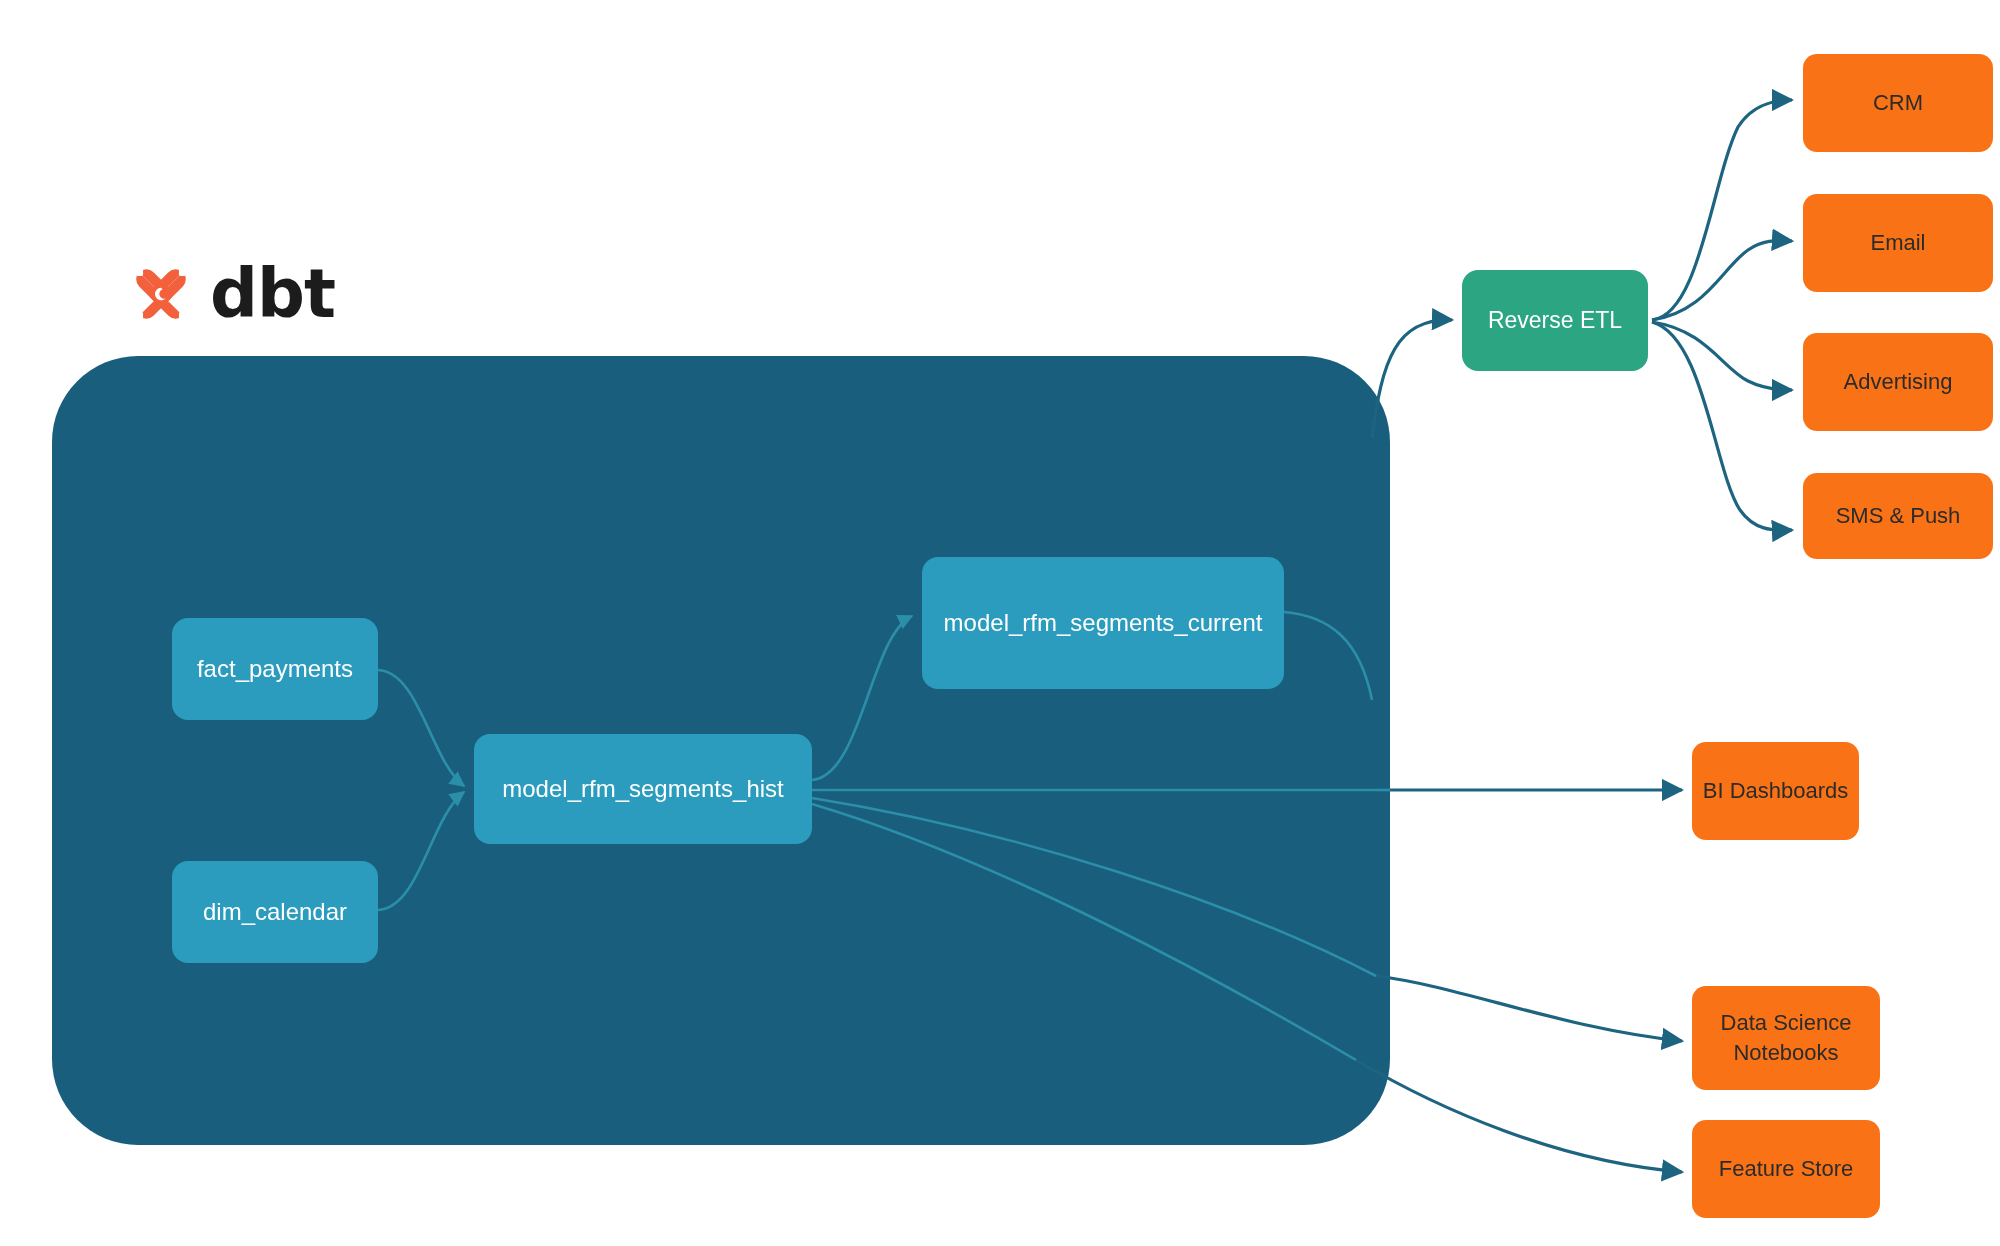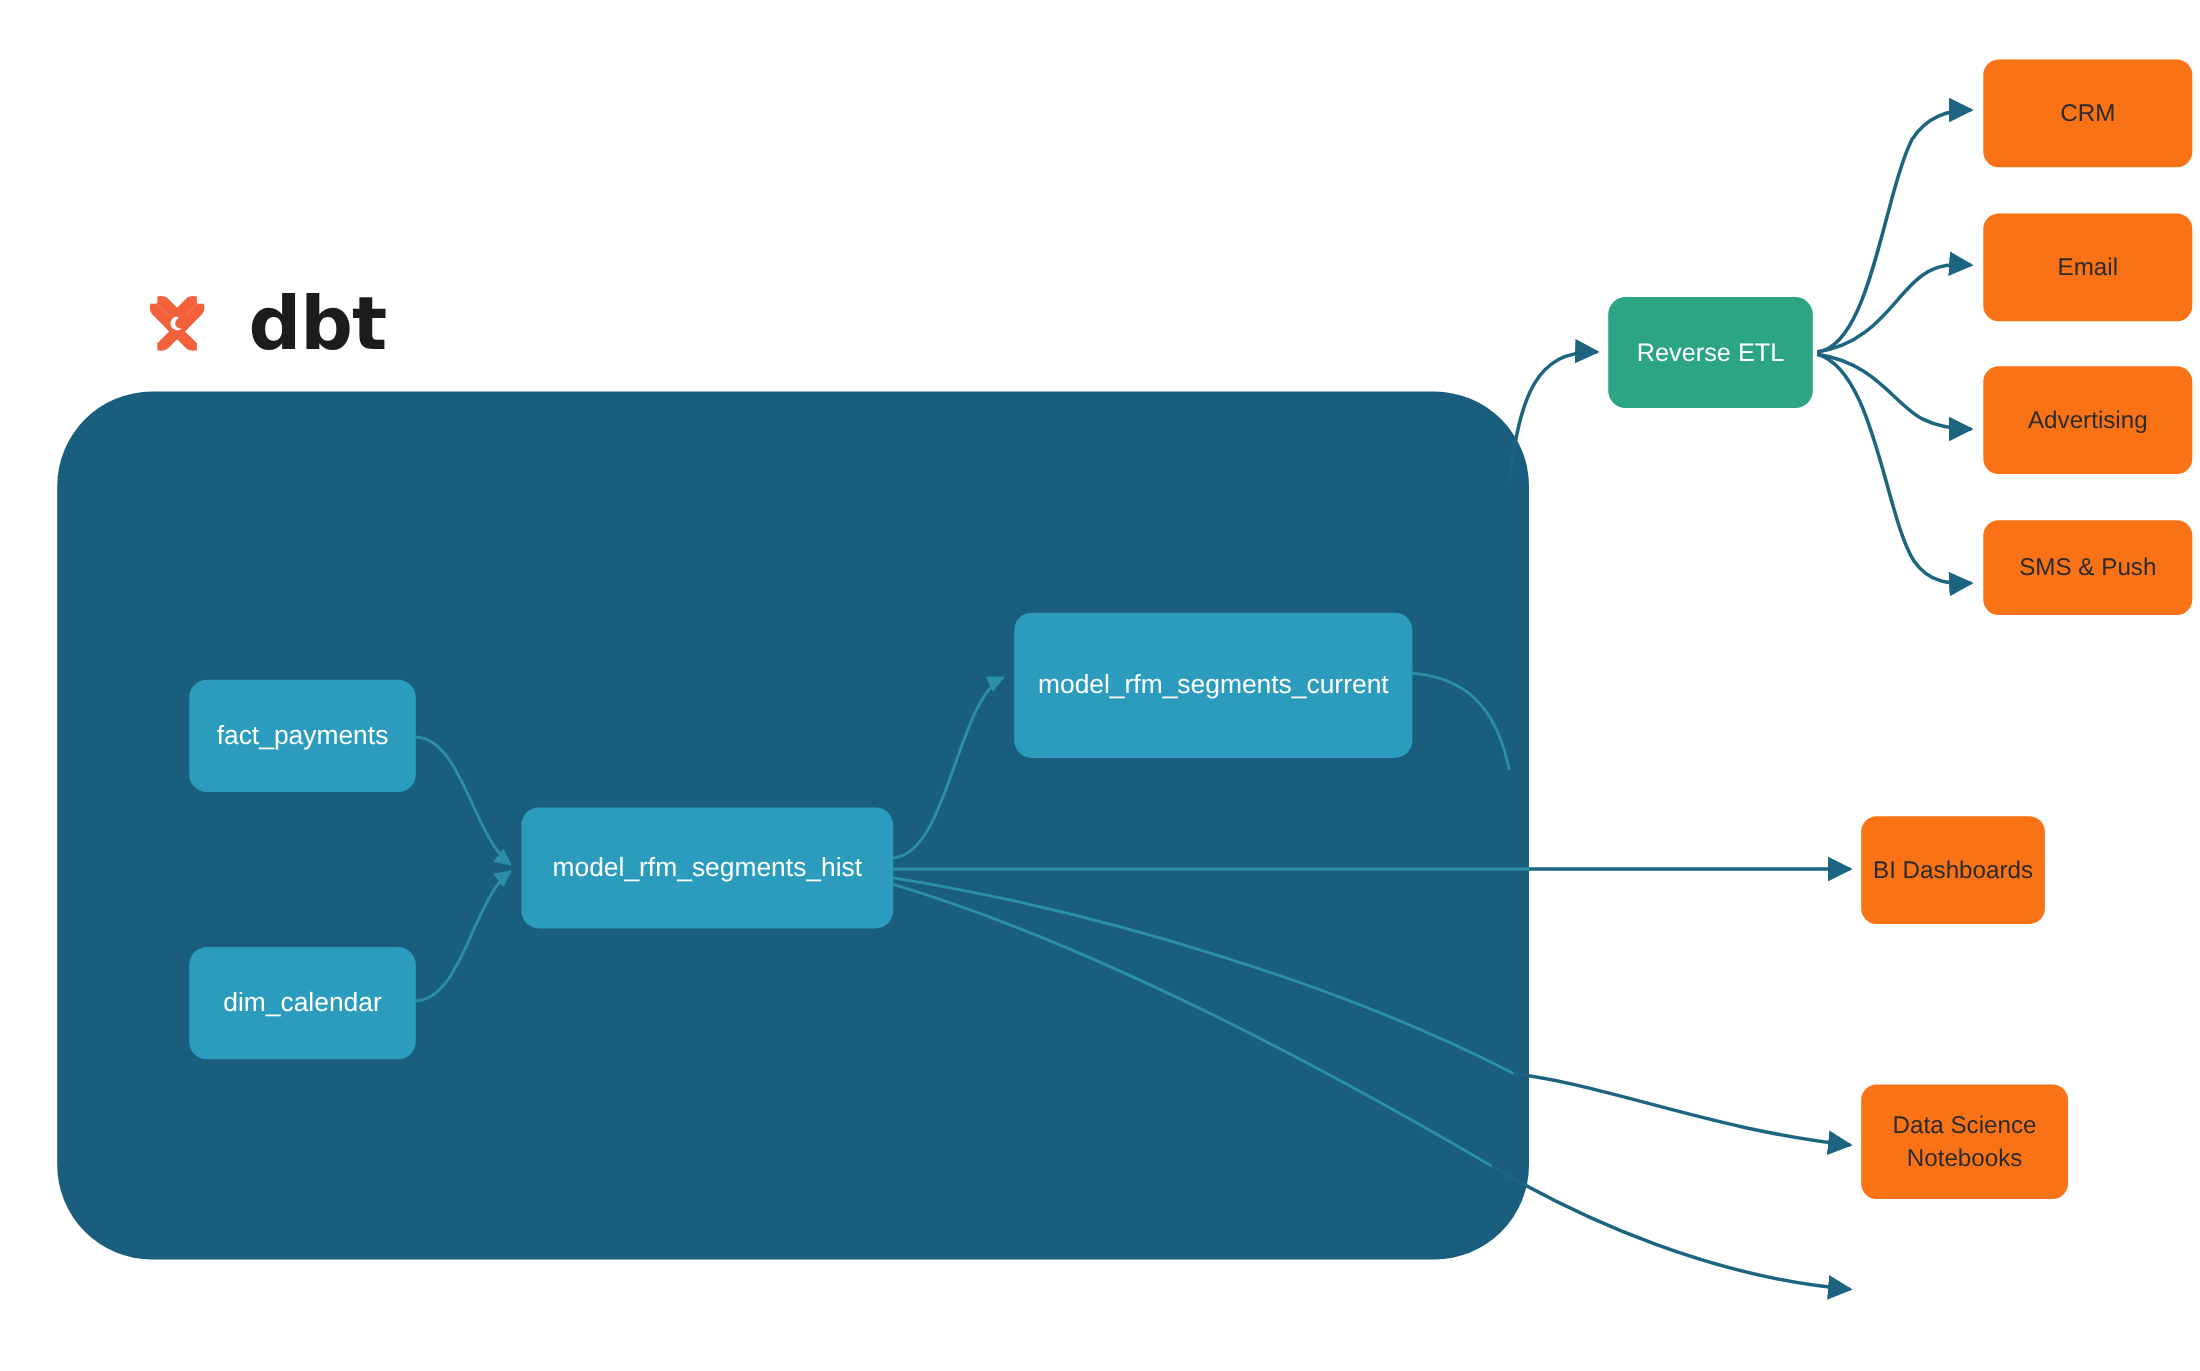--- a/index.html
+++ b/index.html
@@ -31,21 +31,21 @@
     pointer-events: none;
   }
 
   
   #dbt-logo {
     position: absolute;
     left: 122px;
     top: 255px;
     display: flex;
     align-items: center;
-    gap: 26px;
+    gap: 10px;
   }
   #dbt-logo .mark {
     width: 78px;
     height: 78px;
     display: block;
   }
   #dbt-logo .wordmark {
     font-family: "DejaVu Sans", sans-serif;
     font-size: 67px;
     font-weight: 700;
@@ -235,14 +235,17 @@
     <span>BI Dashboards</span>
   </div>
 
   <div class="dest-node" id="dest-ds">
     <span>
       <span>Data Science</span><br>
       <span>Notebooks</span>
     </span>
   </div>
 
+  <div class="dest-node" id="dest-feature">
+    <span>Feature Store</span>
+  </div>
 
 </div>
 
 </body></html>

